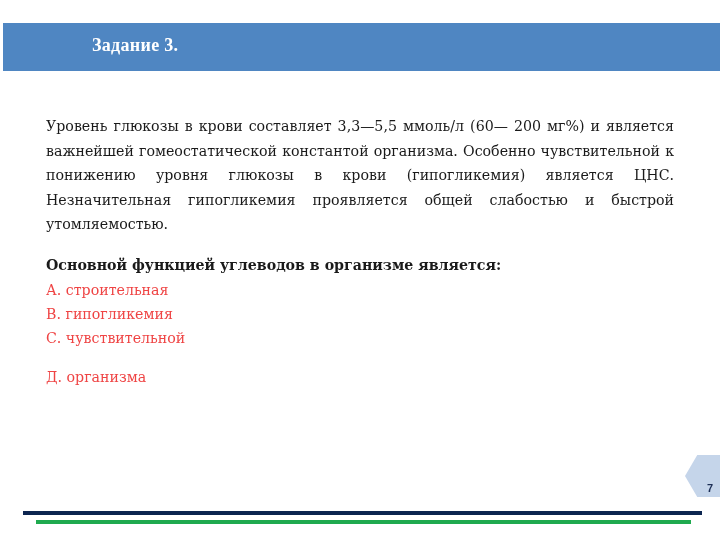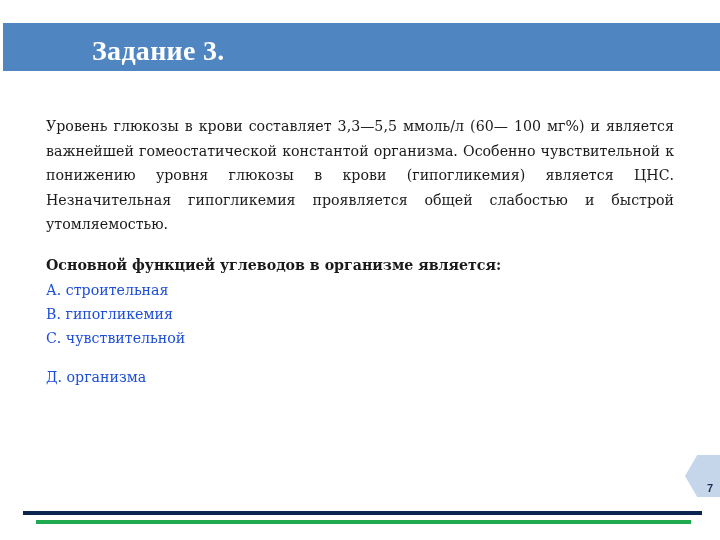--- a/index.html
+++ b/index.html
@@ -1,33 +1,33 @@
 <!DOCTYPE html>
 <html><head>
 <meta charset="utf-8">
 <style>
   html, body { margin:0; padding:0; }
   body { width:720px; height:540px; background:#ffffff; position:relative; overflow:hidden; font-family:"DejaVu Serif", serif; }
   .title-bar { position:absolute; left:3px; top:23px; width:717px; height:48px; background:#4f86c2; }
-  .title-text { position:absolute; left:92px; top:35px; font-family:"Liberation Serif", serif; font-weight:bold; font-size:28px; color:#ffffff; letter-spacing:0.3px; }
+  .title-text { position:absolute; left:92px; top:35px; font-family:"Liberation Serif", serif; font-weight:bold; font-size:18px; color:#ffffff; letter-spacing:0.3px; }
   .body-text { position:absolute; left:46px; top:114px; width:628px; font-size:14.2px; line-height:24.5px; color:#1a1a1a; text-align:justify; text-align-last:left; }
   .question { position:absolute; left:46px; top:253px; font-size:14.2px; font-weight:bold; color:#1a1a1a; line-height:24px; }
-  .opt { position:absolute; left:46px; font-size:14.2px; color:#1d4ed8; line-height:24px; }
+  .opt { position:absolute; left:46px; font-size:14.2px; color:#ef4444; line-height:24px; }
   .pagenum { position:absolute; left:685px; top:455px; width:35px; height:42px; background:#c5d5ea; clip-path:polygon(35% 0,100% 0,100% 100%,35% 100%,0 50%); }
   .pagenum span { position:absolute; right:7px; bottom:3px; font-family:"Liberation Sans", sans-serif; font-weight:bold; font-size:11px; color:#1c2e55; }
   .line-navy { position:absolute; left:23px; top:511px; width:679px; height:4px; background:#0c2550; }
   .line-green { position:absolute; left:36px; top:520px; width:655px; height:4px; background:#1faa4f; }
 </style>
 </head>
 <body>
 
 <div class="title-bar"></div>
 <div class="title-text">Задание 3.</div>
 
-<div class="body-text">Уровень глюкозы в крови составляет 3,3—5,5 ммоль/л (60— 100 мг%) и является важнейшей гомеостатической константой организма. Особенно чувствительной к понижению уровня глюкозы в крови (гипогликемия) является ЦНС. Незначительная гипогликемия проявляется общей слабостью и быстрой утомляемостью.</div>
+<div class="body-text">Уровень глюкозы в крови составляет 3,3—5,5 ммоль/л (60— 200 мг%) и является важнейшей гомеостатической константой организма. Особенно чувствительной к понижению уровня глюкозы в крови (гипогликемия) является ЦНС. Незначительная гипогликемия проявляется общей слабостью и быстрой утомляемостью.</div>
 
 <div class="question">Основной функцией углеводов в организме является:</div>
 <div class="opt" style="top:278px">А. строительная</div>
 <div class="opt" style="top:302px">В. гипогликемия</div>
 <div class="opt" style="top:326px">С. чувствительной</div>
 <div class="opt" style="top:365px">Д. организма</div>
 
 <div class="pagenum">
   <span>7</span>
 </div>

